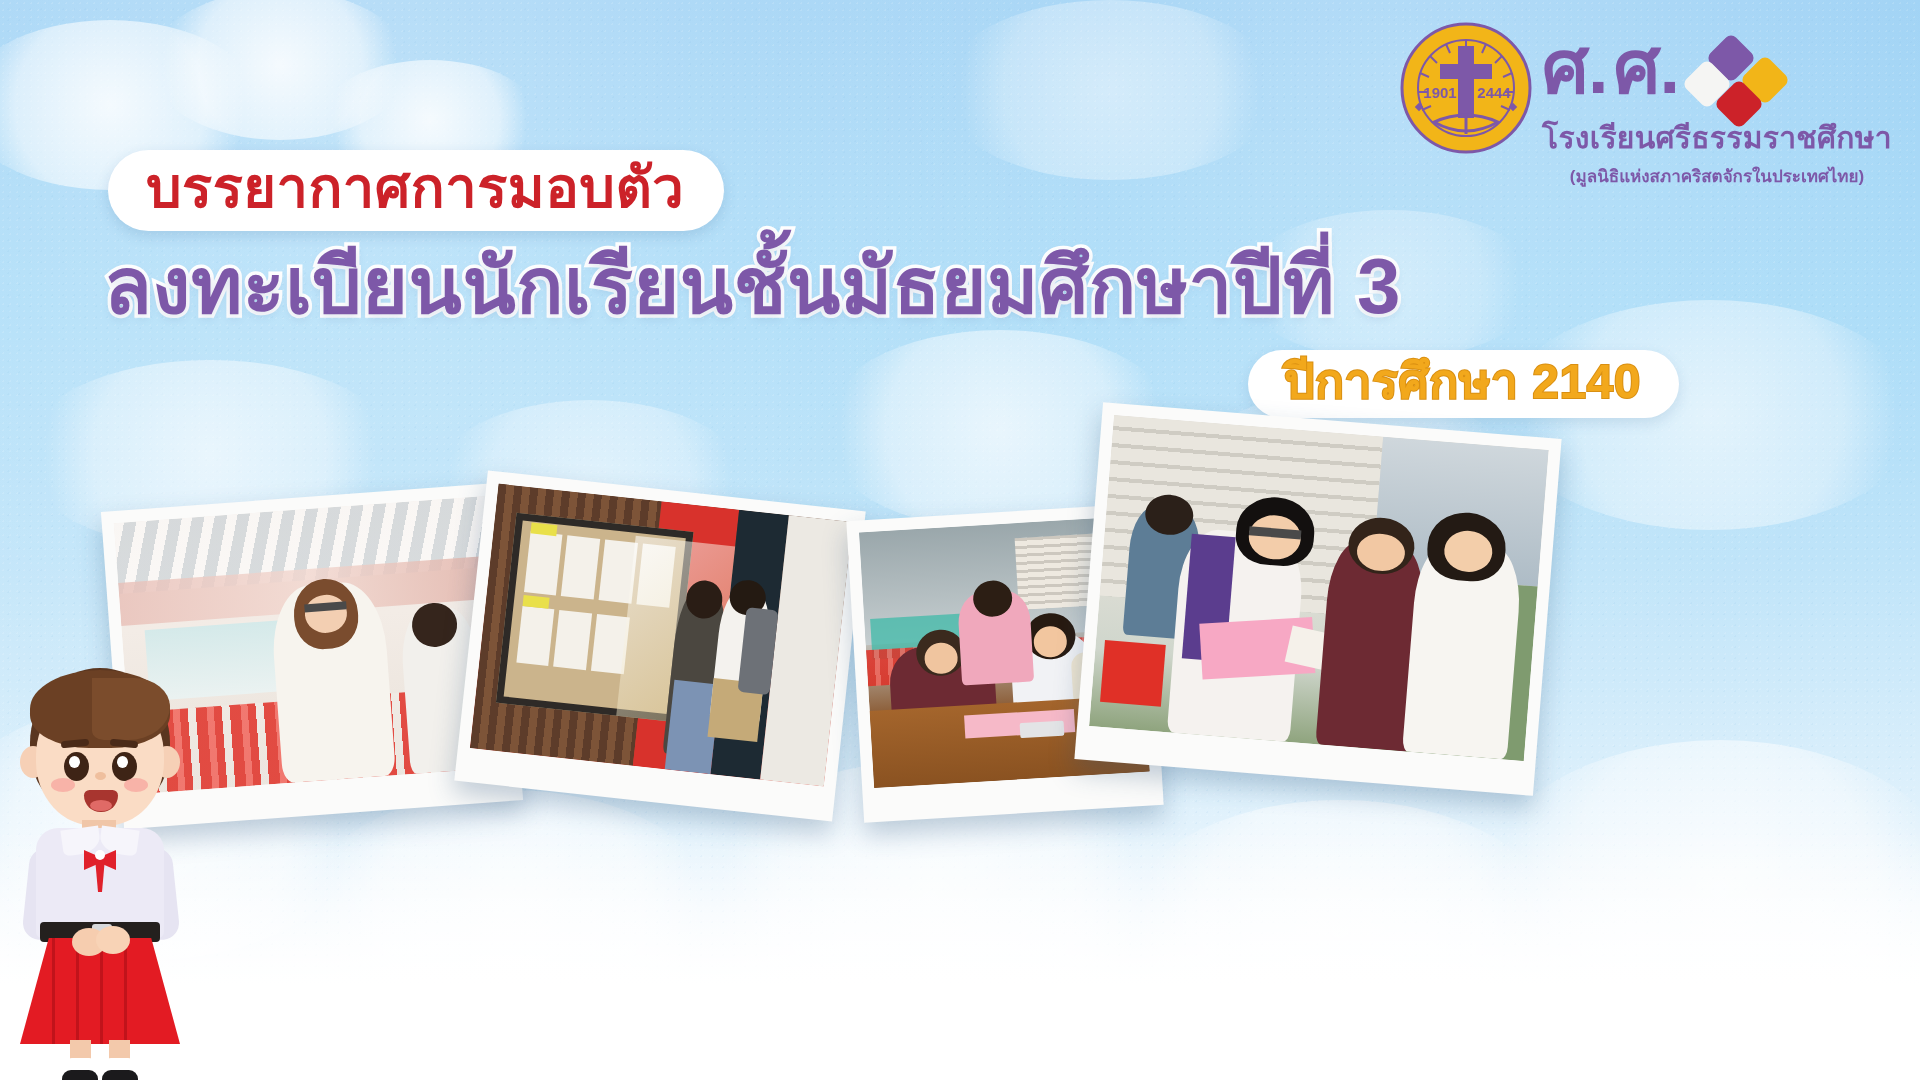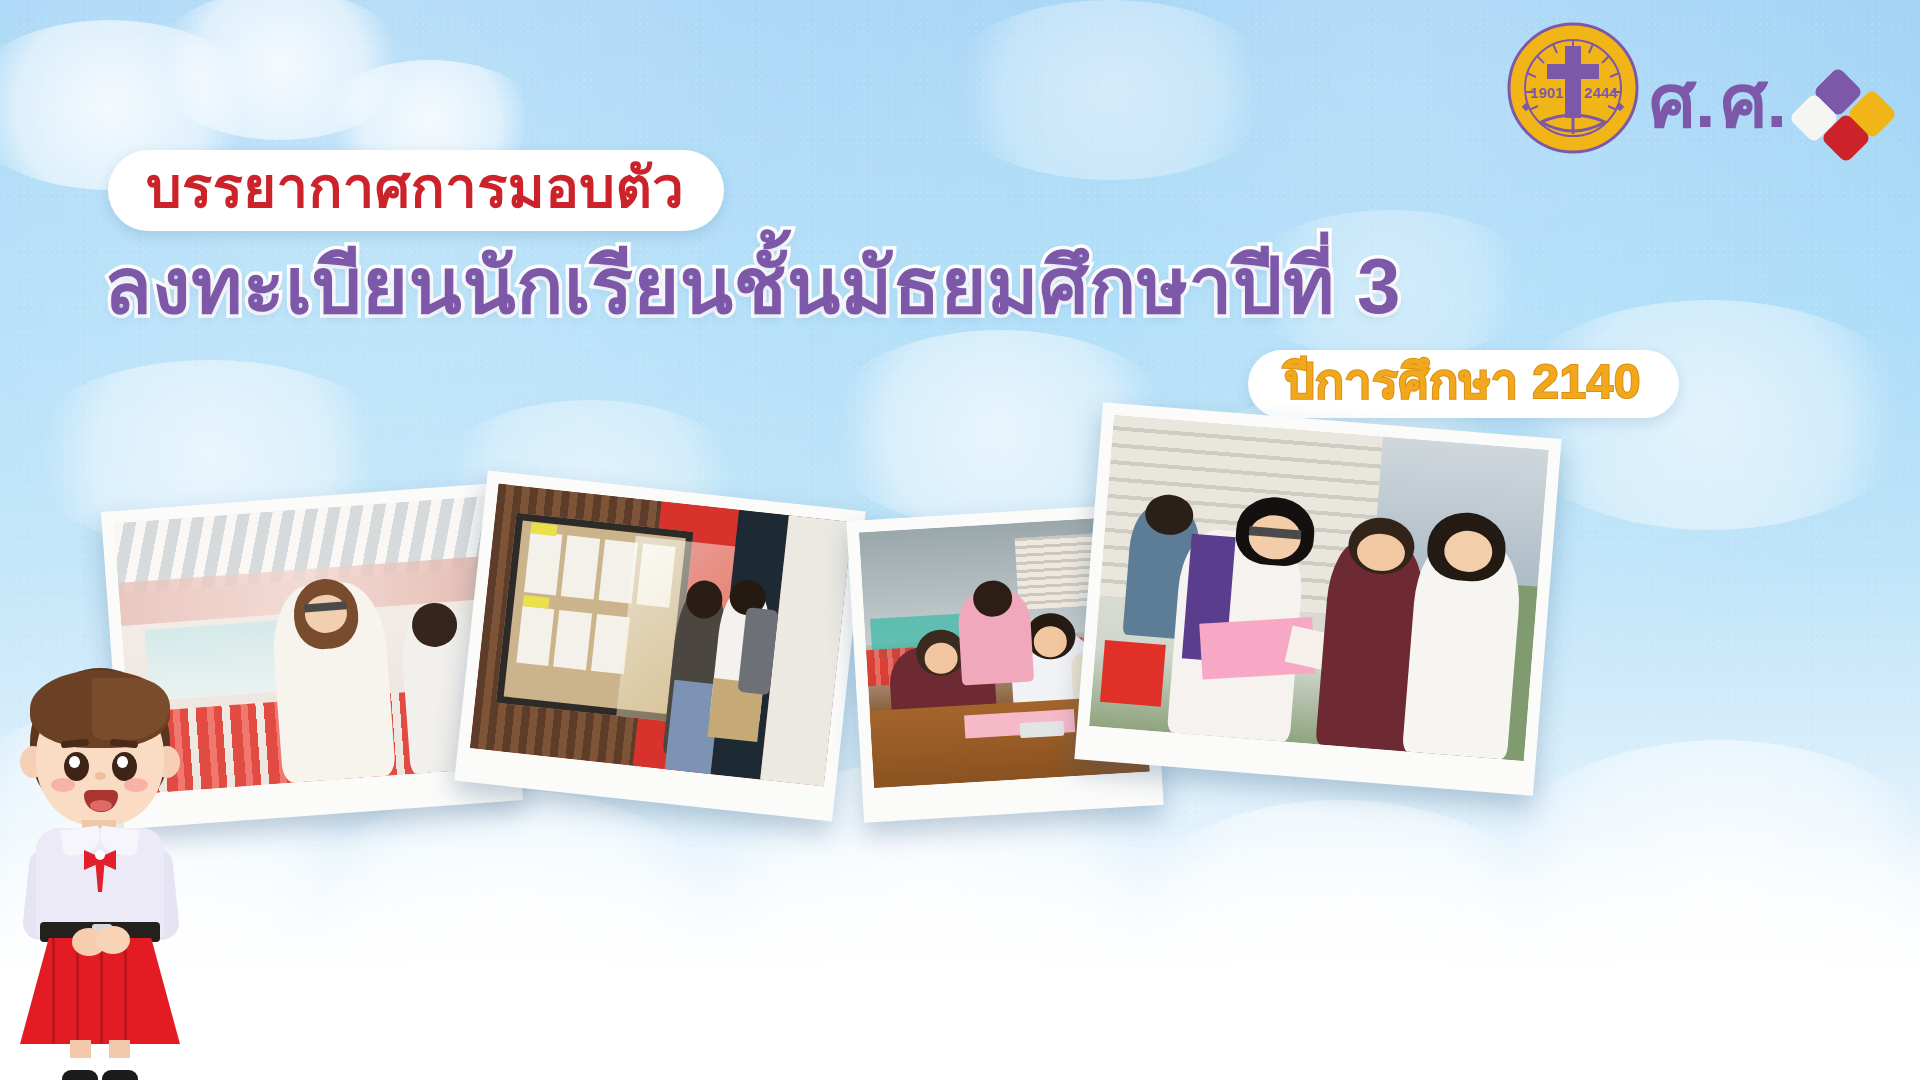--- a/index.html
+++ b/index.html
@@ -32,21 +32,21 @@
                 background:radial-gradient(circle,rgba(255,255,255,.85) 0%,rgba(255,255,255,.55) 55%,rgba(255,255,255,0) 78%); }
 
   .bottom-white {
     position:absolute; left:0; right:0; bottom:0; height:250px;
     background:linear-gradient(180deg, rgba(255,255,255,0) 0%, rgba(255,255,255,.55) 30%, #ffffff 62%);
   }
 
   
   .logo-lockup {
     position:absolute; right:28px; top:22px;
-    display:flex; align-items:flex-end; gap:10px;
+    display:flex; align-items:flex-start; gap:10px;
   }
   .seal { position:relative; width:132px; height:132px; flex:0 0 auto; }
   .logo-text { padding-top:16px; }
   .logo-abbrev { display:flex; align-items:flex-start; gap:6px; }
   .abbrev-glyph {
     font-size:74px; line-height:.82; font-weight:700; color:#7d58a8;
     letter-spacing:-1px;
   }
   .diamonds { position:relative; width:96px; height:80px; margin-left:4px; margin-top:2px; }
   .dia { position:absolute; width:36px; height:36px; transform:rotate(45deg); border-radius:7px; }
@@ -254,20 +254,22 @@
     <div class="logo-abbrev">
       <span class="abbrev-glyph">ศ.</span>
       <span class="abbrev-glyph">ศ.</span>
       <span class="diamonds">
         <i class="dia purple"></i>
         <i class="dia gold"></i>
         <i class="dia white"></i>
         <i class="dia red"></i>
       </span>
     </div>
+    <div class="logo-school">โรงเรียนศรีธรรมราชศึกษา</div>
+    <div class="logo-found">(มูลนิธิแห่งสภาคริสตจักรในประเทศไทย)</div>
   </div>
 </div>
 
 <div class="headline">
 
   <div class="pill-red">
     <div class="txt">บรรยากาศการมอบตัว</div>
   </div>
 
   <div class="mainline">ลงทะเบียนนักเรียนชั้นมัธยมศึกษาปีที่ 3</div>

